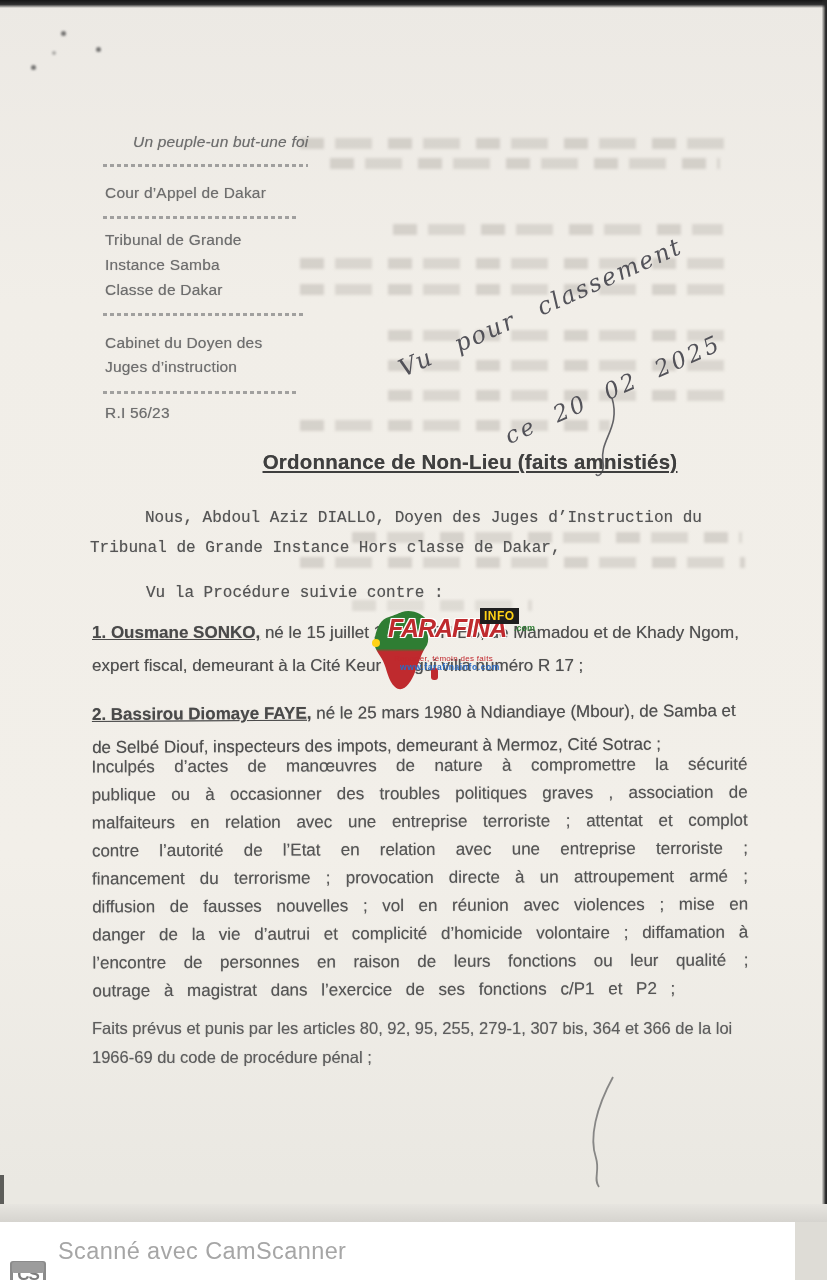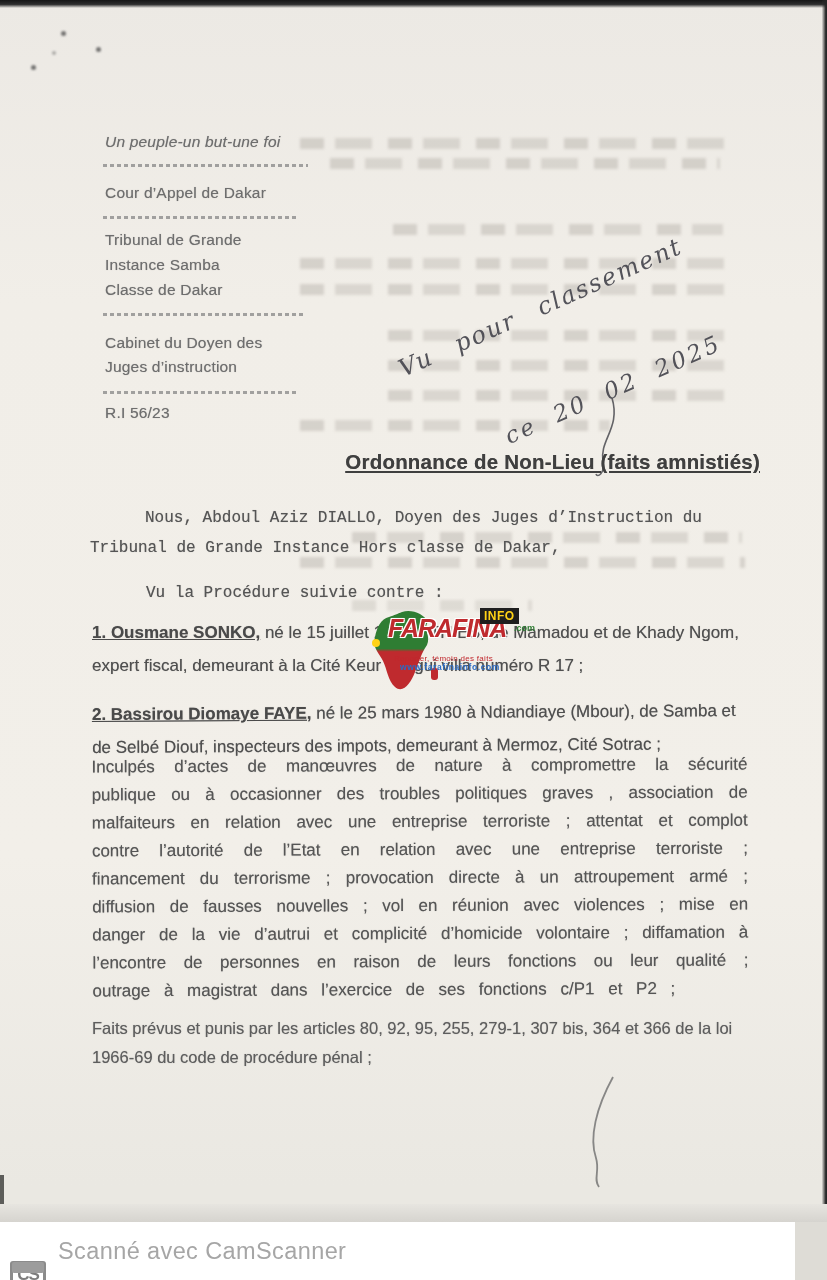--- a/index.html
+++ b/index.html
@@ -12,21 +12,21 @@
   .edge-top{position:absolute;left:0;top:0;width:827px;height:8px;
         background:linear-gradient(180deg,#161616 0%,#2e2e2e 55%,rgba(60,60,60,0) 100%);}
   .edge-right{position:absolute;right:0;top:0;width:5px;height:1222px;
         background:linear-gradient(90deg,rgba(80,80,80,.1),#262626 75%);}
   .edge-left-bottom{position:absolute;left:0;top:1175px;width:4px;height:47px;background:#3a3a38;opacity:.8;}
   .hdr{position:absolute;left:105px;font-size:15.5px;color:#6e6e6e;
        text-shadow:0 0 .8px rgba(110,110,110,.6);letter-spacing:.2px;}
   .dashline{position:absolute;left:103px;height:3px;opacity:.75;
        background:repeating-linear-gradient(90deg,#868686 0 4px,rgba(0,0,0,0) 4px 7px);}
 
-  .title{position:absolute;left:180px;top:450px;width:580px;text-align:right;
+  .title{position:absolute;left:180px;top:450px;width:580px;text-align:center;
        font-size:20.5px;font-weight:bold;color:#3f3f3f;text-shadow:0 0 .6px rgba(60,60,60,.7);
        text-decoration:underline;letter-spacing:.2px;}
 
   .para{position:absolute;font-size:16px;line-height:30px;color:#555;
        text-shadow:0 0 .7px rgba(85,85,85,.6);font-family:Liberation Mono, monospace;}
   .indent{text-indent:55px;}
   .defendant{position:absolute;left:92px;width:656px;font-size:17px;line-height:33px;
        color:#4f4f4f;text-shadow:0 0 .7px rgba(80,80,80,.6);}
   .defendant .dlabel{text-decoration:underline;font-weight:bold;color:#4a4a4a;}
   .charges{position:absolute;left:92px;top:752px;width:656px;font-size:17px;line-height:28px;
@@ -95,21 +95,21 @@
   <div class="ghost" style="left:300px;top:258px;width:430px;"></div>
   <div class="ghost" style="left:300px;top:284px;width:425px;"></div>
   <div class="ghost" style="left:388px;top:330px;width:350px;"></div>
   <div class="ghost" style="left:388px;top:360px;width:352px;"></div>
   <div class="ghost" style="left:388px;top:390px;width:350px;"></div>
   <div class="ghost" style="left:300px;top:420px;width:310px;"></div>
   <div class="ghost" style="left:352px;top:532px;width:390px;"></div>
   <div class="ghost" style="left:300px;top:557px;width:445px;"></div>
   <div class="ghost" style="left:352px;top:600px;width:180px;opacity:.35;"></div>
 
-  <div class="hdr" style="top:133px;font-style:italic;">Un peuple-un but-une foi</div>
+  <div class="hdr" style="top:133px;font-style:italic;margin-left:28px;">Un peuple-un but-une foi</div>
   <div class="dashline" style="top:164px;width:205px;"></div>
   <div class="hdr" style="top:184px;">Cour d’Appel de Dakar</div>
   <div class="dashline" style="top:216px;width:195px;"></div>
   <div class="hdr" style="top:231px;">Tribunal de Grande</div>
   <div class="hdr" style="top:256px;">Instance Samba</div>
   <div class="hdr" style="top:281px;">Classe de Dakar</div>
   <div class="dashline" style="top:313px;width:200px;"></div>
   <div class="hdr" style="top:334px;">Cabinet du Doyen des</div>
   <div class="hdr" style="top:358px;">Juges d’instruction</div>
   <div class="dashline" style="top:391px;width:195px;"></div>

